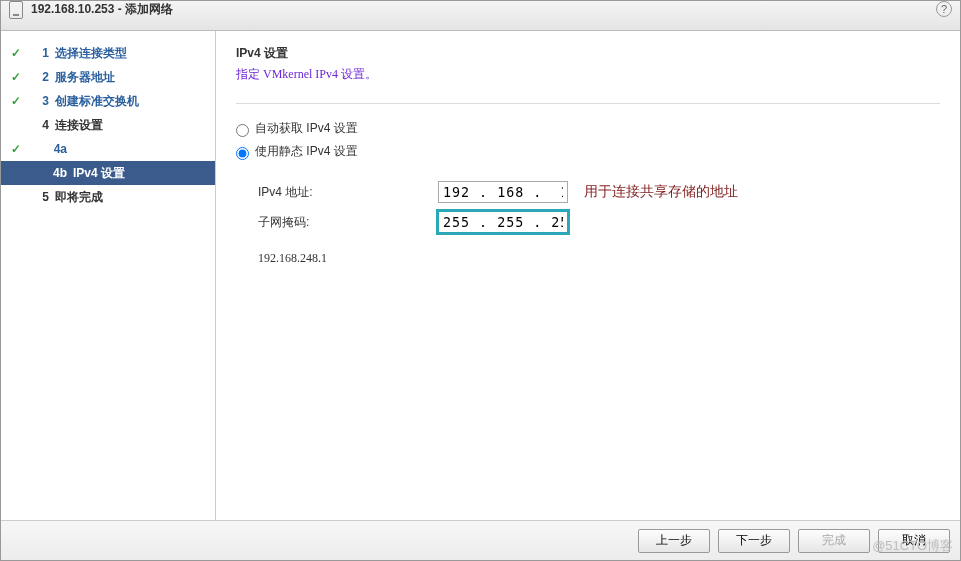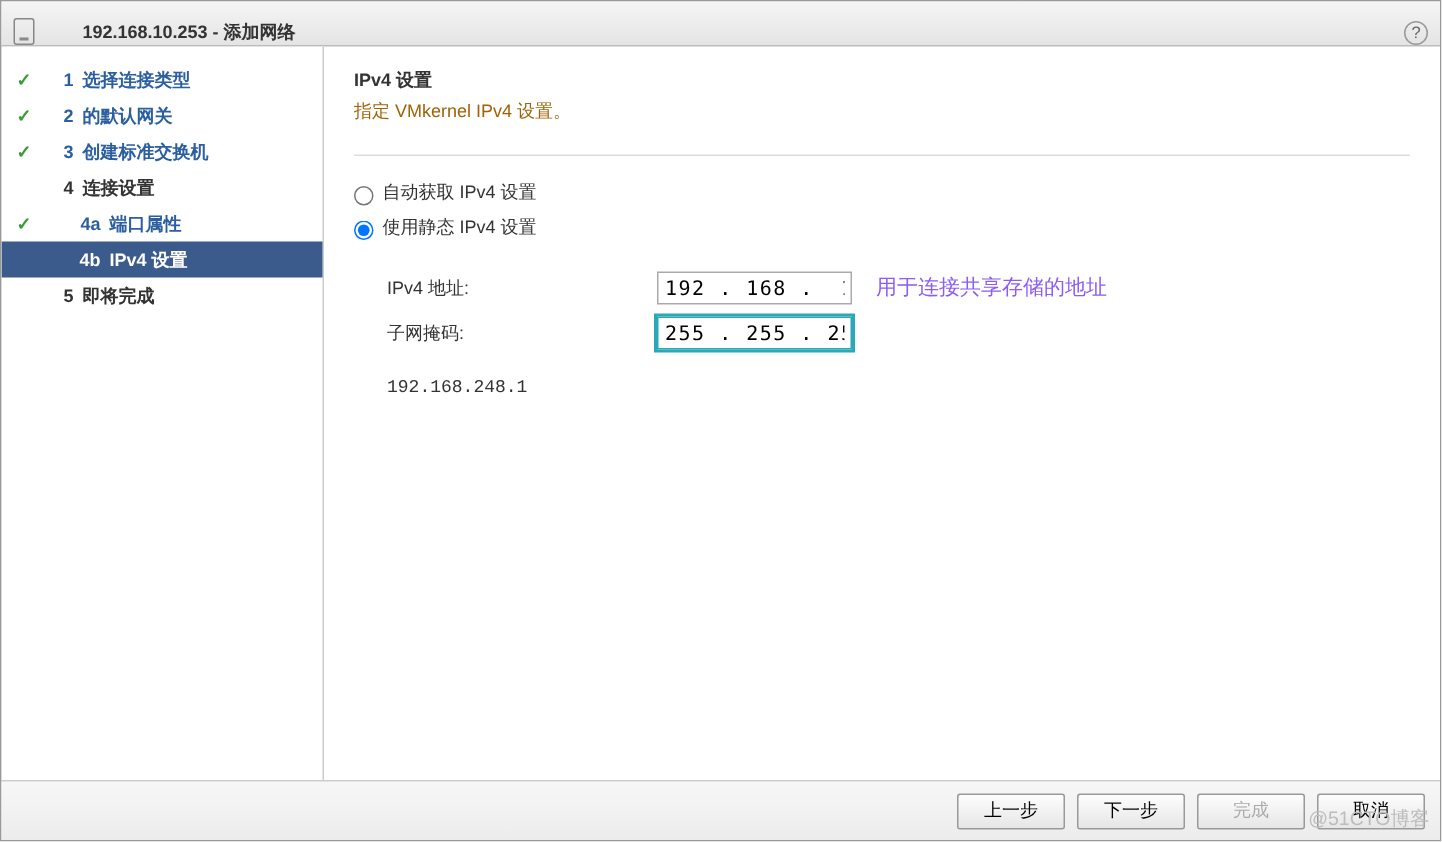--- a/index.html
+++ b/index.html
@@ -1,48 +1,48 @@
 <!DOCTYPE html>
 <html><head>
 <meta charset="utf-8">
 <style>
 * { box-sizing: border-box; margin: 0; padding: 0; }
 body { font-family: Arial, "Microsoft YaHei", sans-serif; font-size: 12px; color: #333; background: #fff; }
 .window { width: 961px; height: 561px; border: 1px solid #999; display: flex; flex-direction: column; background: #fff; }
-.titlebar { height: 30px; background: linear-gradient(#f5f5f5,#e4e4e4); border-bottom: 1px solid #bbb; display: flex; align-items: flex-end; padding: 0 8px; gap: 24px; }
+.titlebar { height: 30px; background: linear-gradient(#f5f5f5,#e4e4e4); border-bottom: 1px solid #bbb; display: flex; align-items: flex-start; padding: 0 8px; }
 .titlebar .device-icon { width: 14px; height: 18px; border: 1px solid #888; border-radius: 2px; margin-right: 8px; position: relative; }
 .titlebar .device-icon::after { content:""; position:absolute; bottom:2px; left:3px; right:3px; height:2px; background:#888; }
 .titlebar .title { font-weight: bold; }
 .titlebar .spacer { flex: 1; }
 .help-icon { width: 16px; height: 16px; border: 1px solid #999; border-radius: 50%; display: flex; align-items: center; justify-content: center; color: #666; font-size: 11px; cursor: pointer; }
 .body { flex: 1; display: flex; overflow: hidden; }
 .sidebar { width: 215px; border-right: 1px solid #ccc; padding: 10px 0; background:#fff; }
 .step { display: flex; align-items: center; padding: 4px 8px 4px 8px; height: 24px; cursor: default; }
 .step .check { width: 14px; color: #3a9d3a; font-weight: bold; text-align: center; margin-right: 4px; }
 .step .num { width: 22px; text-align: right; margin-right: 6px; font-weight: bold; }
 .step .label { flex: 1; }
 .step.sub .num { width: 40px; }
 .step.completed .label, .step.completed .num { color: #2b5f9e; font-weight: bold; }
 .step.pending .label, .step.pending .num { color: #333; font-weight: bold; }
 .step.current { background: #3b5b8c; color: #fff; }
 .step.current .label, .step.current .num { color: #fff; font-weight: bold; }
 .step.current .check { color: #fff; }
 .content { flex: 1; padding: 14px 20px; overflow: auto; position: relative; }
 .section-title { font-weight: bold; margin-bottom: 4px; }
-.section-sub { color: #a16207; margin-bottom: 20px; }
+.section-sub { color: #6d28d9; margin-bottom: 20px; font-family: Liberation Serif, serif; }
 .hr { border-top: 1px solid #ddd; margin: 10px 0 16px 0; }
 .radio-row { display: flex; align-items: flex-end; margin: 6px 0; }
 .radio-row input { margin-right: 6px; }
 .form-area { margin-left: 22px; margin-top: 21px; }
 .form-row { display: flex; align-items: center; margin: 8px 0; }
 .form-row .flabel { width: 180px; }
 .ip-input { width: 130px; height: 22px; border: 1px solid #aaa; padding: 0 4px; font-family: monospace; letter-spacing: 1px; background:#fff; }
 .ip-input.focused { outline: 2px solid #2aa8b8; border-color:#2aa8b8; }
-.static-val { font-family: Liberation Mono, monospace; }
-.annotation { color: #8b5cf6; font-size: 14px; margin-left: 16px; }
+.static-val { font-family: Liberation Serif, serif; }
+.annotation { color: #7f1d1d; font-size: 14px; margin-left: 16px; }
 .footer { height: 40px; border-top: 1px solid #ccc; background: linear-gradient(#f7f7f7,#ececec); display: flex; align-items: center; justify-content: flex-end; padding: 12px 10px; gap: 8px; }
 .btn { min-width: 72px; height: 24px; border: 1px solid #999; background: linear-gradient(#fdfdfd,#e6e6e6); border-radius: 2px; cursor: pointer; font-size:12px; }
 .btn:disabled { color: #aaa; cursor: default; }
 .watermark { position: absolute; right: 8px; bottom: 6px; color: #bdbdbd; font-size: 13px; pointer-events: none; }
 </style>
 </head>
 <body>
 
 <div class="window">
   <div class="titlebar">
@@ -55,36 +55,35 @@
   <div class="body">
     <div class="sidebar">
       <div class="step completed">
         <span class="check">✓</span>
         <span class="num">1</span>
         <span class="label">选择连接类型</span>
       </div>
       <div class="step completed">
         <span class="check">✓</span>
         <span class="num">2</span>
-        <span class="label">的默认网关</span>
+        <span class="label">服务器地址</span>
       </div>
       <div class="step completed">
         <span class="check">✓</span>
         <span class="num">3</span>
         <span class="label">创建标准交换机</span>
       </div>
       <div class="step pending">
         <span class="check"></span>
         <span class="num">4</span>
         <span class="label">连接设置</span>
       </div>
       <div class="step sub completed">
         <span class="check">✓</span>
         <span class="num">4a</span>
-        <span class="label">端口属性</span>
       </div>
       <div class="step sub current">
         <span class="check"></span>
         <span class="num">4b</span>
         <span class="label">IPv4 设置</span>
       </div>
       <div class="step pending">
         <span class="check"></span>
         <span class="num">5</span>
         <span class="label">即将完成</span>

